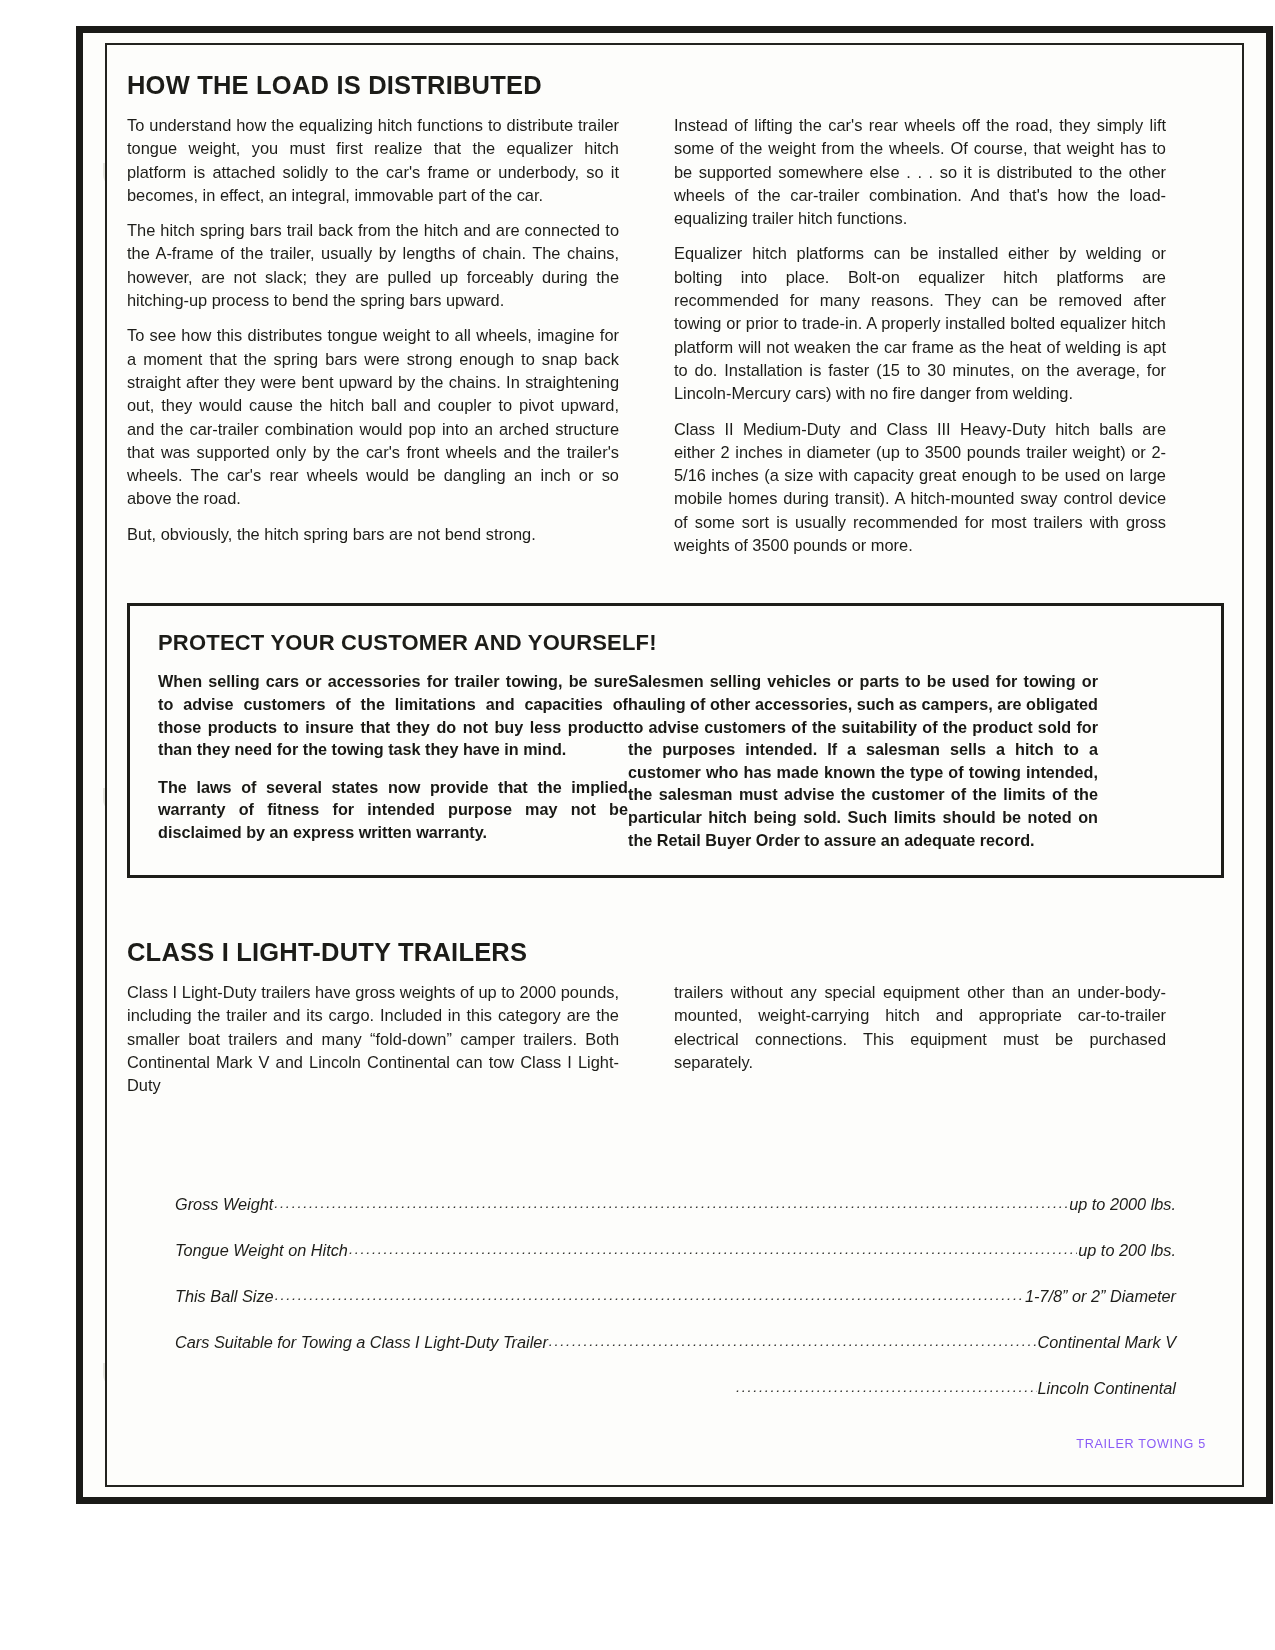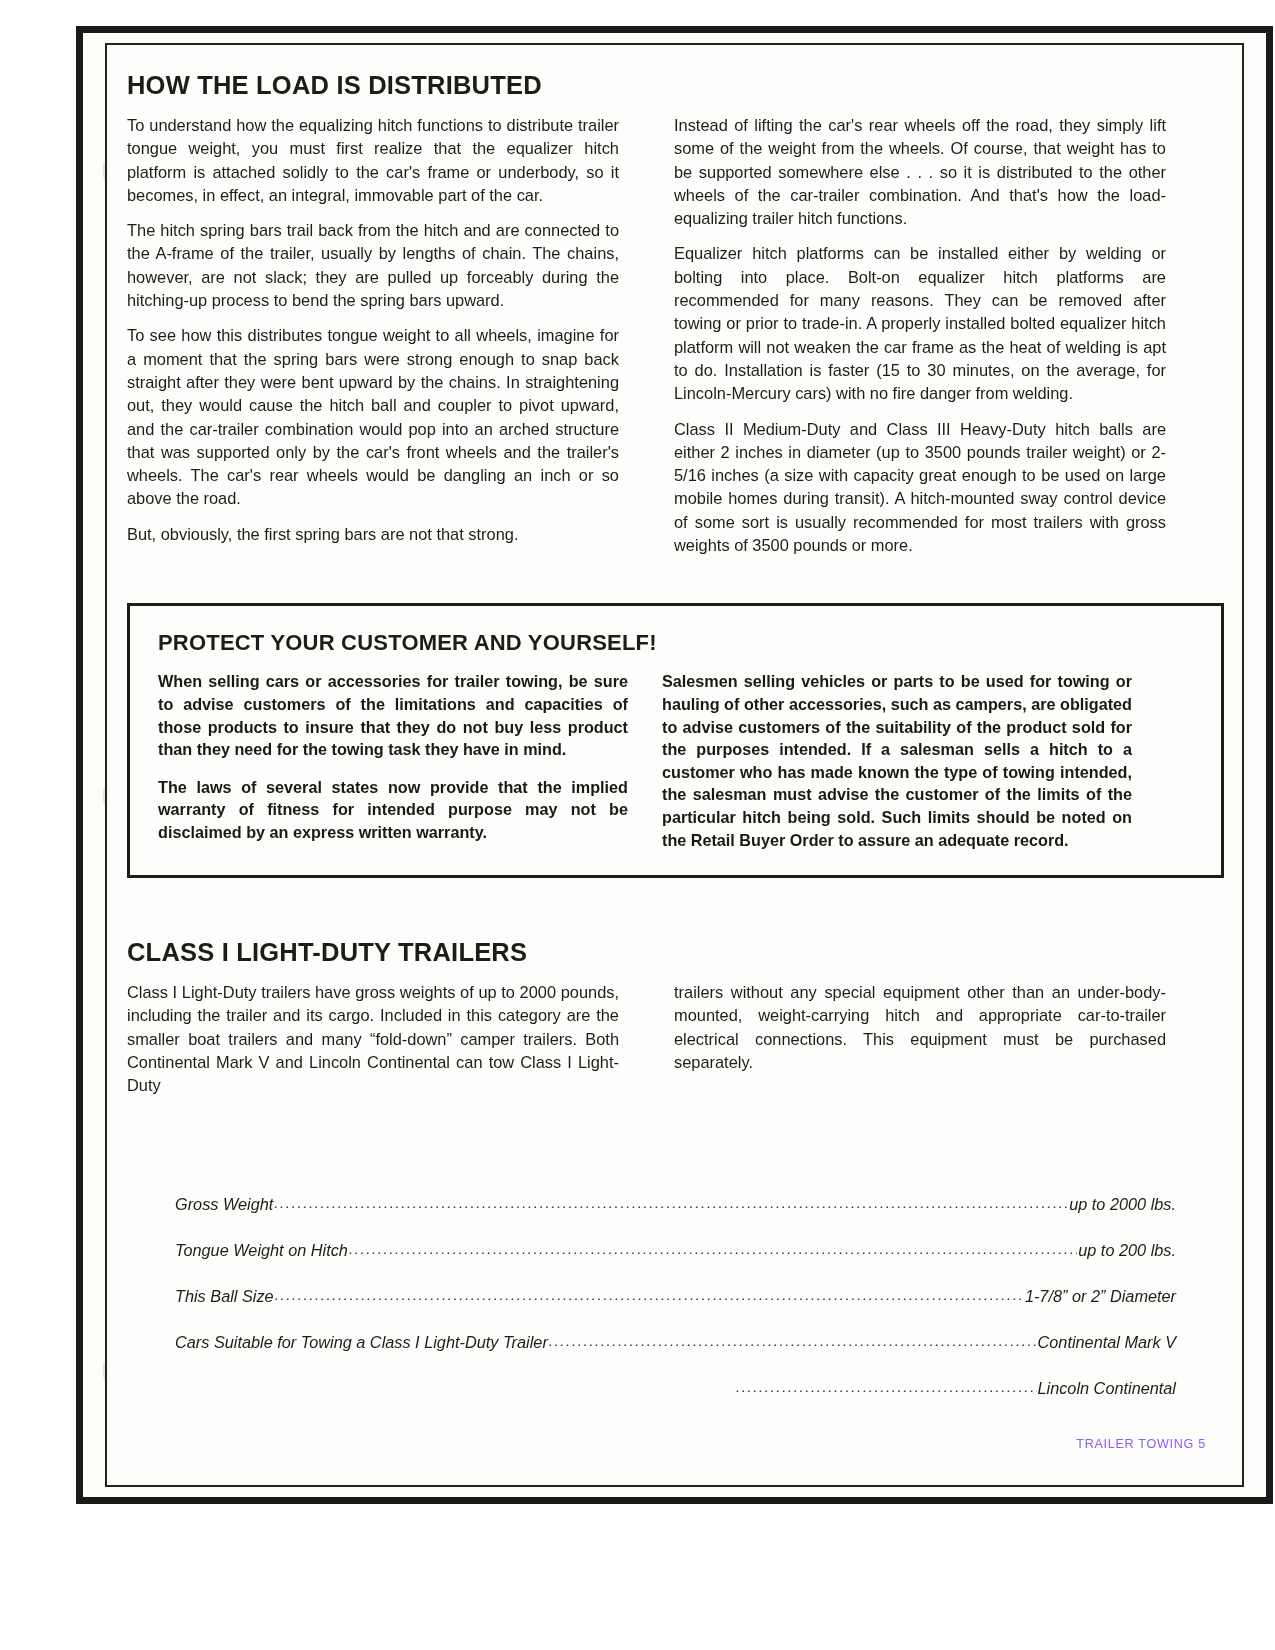--- a/index.html
+++ b/index.html
@@ -94,21 +94,20 @@
   }
   #callout-box h2 {
     font-size: 22px;
     font-weight: bold;
     color: #1c1c18;
     margin: 4px 0 14px 0;
     letter-spacing: .2px;
   }
   .callout-cols {
     display: flex;
-    gap: 34px;
   }
   .callout-col { width: 470px; }
   p.bold-body {
     font-size: 16.2px;
     line-height: 22.6px;
     font-weight: bold;
     color: #191915;
     margin: 0 0 15px 0;
     text-align: justify;
   }
@@ -172,21 +171,21 @@
     <div id="content">
 
       <section id="article-top">
         <h1 class="section-title">HOW THE LOAD IS DISTRIBUTED</h1>
 
         <div class="cols">
           <div class="col">
             <p class="body">To understand how the equalizing hitch functions to distribute trailer tongue weight, you must first realize that the equalizer hitch platform is attached solidly to the car's frame or underbody, so it becomes, in effect, an integral, immovable part of the car.</p>
             <p class="body">The hitch spring bars trail back from the hitch and are connected to the A-frame of the trailer, usually by lengths of chain. The chains, however, are not slack; they are pulled up forceably during the hitching-up process to bend the spring bars upward.</p>
             <p class="body">To see how this distributes tongue weight to all wheels, imagine for a moment that the spring bars were strong enough to snap back straight after they were bent upward by the chains. In straightening out, they would cause the hitch ball and coupler to pivot upward, and the car-trailer combination would pop into an arched structure that was supported only by the car's front wheels and the trailer's wheels. The car's rear wheels would be dangling an inch or so above the road.</p>
-            <p class="body">But, obviously, the first spring bars are not that strong.</p>
+            <p class="body">But, obviously, the hitch spring bars are not bend strong.</p>
           </div>
           <div class="col">
             <p class="body">Instead of lifting the car's rear wheels off the road, they simply lift some of the weight from the wheels. Of course, that weight has to be supported somewhere else . . . so it is distributed to the other wheels of the car-trailer combination. And that's how the load-equalizing trailer hitch functions.</p>
             <p class="body">Equalizer hitch platforms can be installed either by welding or bolting into place. Bolt-on equalizer hitch platforms are recommended for many reasons. They can be removed after towing or prior to trade-in. A properly installed bolted equalizer hitch platform will not weaken the car frame as the heat of welding is apt to do. Installation is faster (15 to 30 minutes, on the average, for Lincoln-Mercury cars) with no fire danger from welding.</p>
             <p class="body">Class II Medium-Duty and Class III Heavy-Duty hitch balls are either 2 inches in diameter (up to 3500 pounds trailer weight) or 2-5/16 inches (a size with capacity great enough to be used on large mobile homes during transit). A hitch-mounted sway control device of some sort is usually recommended for most trailers with gross weights of 3500 pounds or more.</p>
           </div>
         </div>
       </section>
 
       <section id="callout-box">

